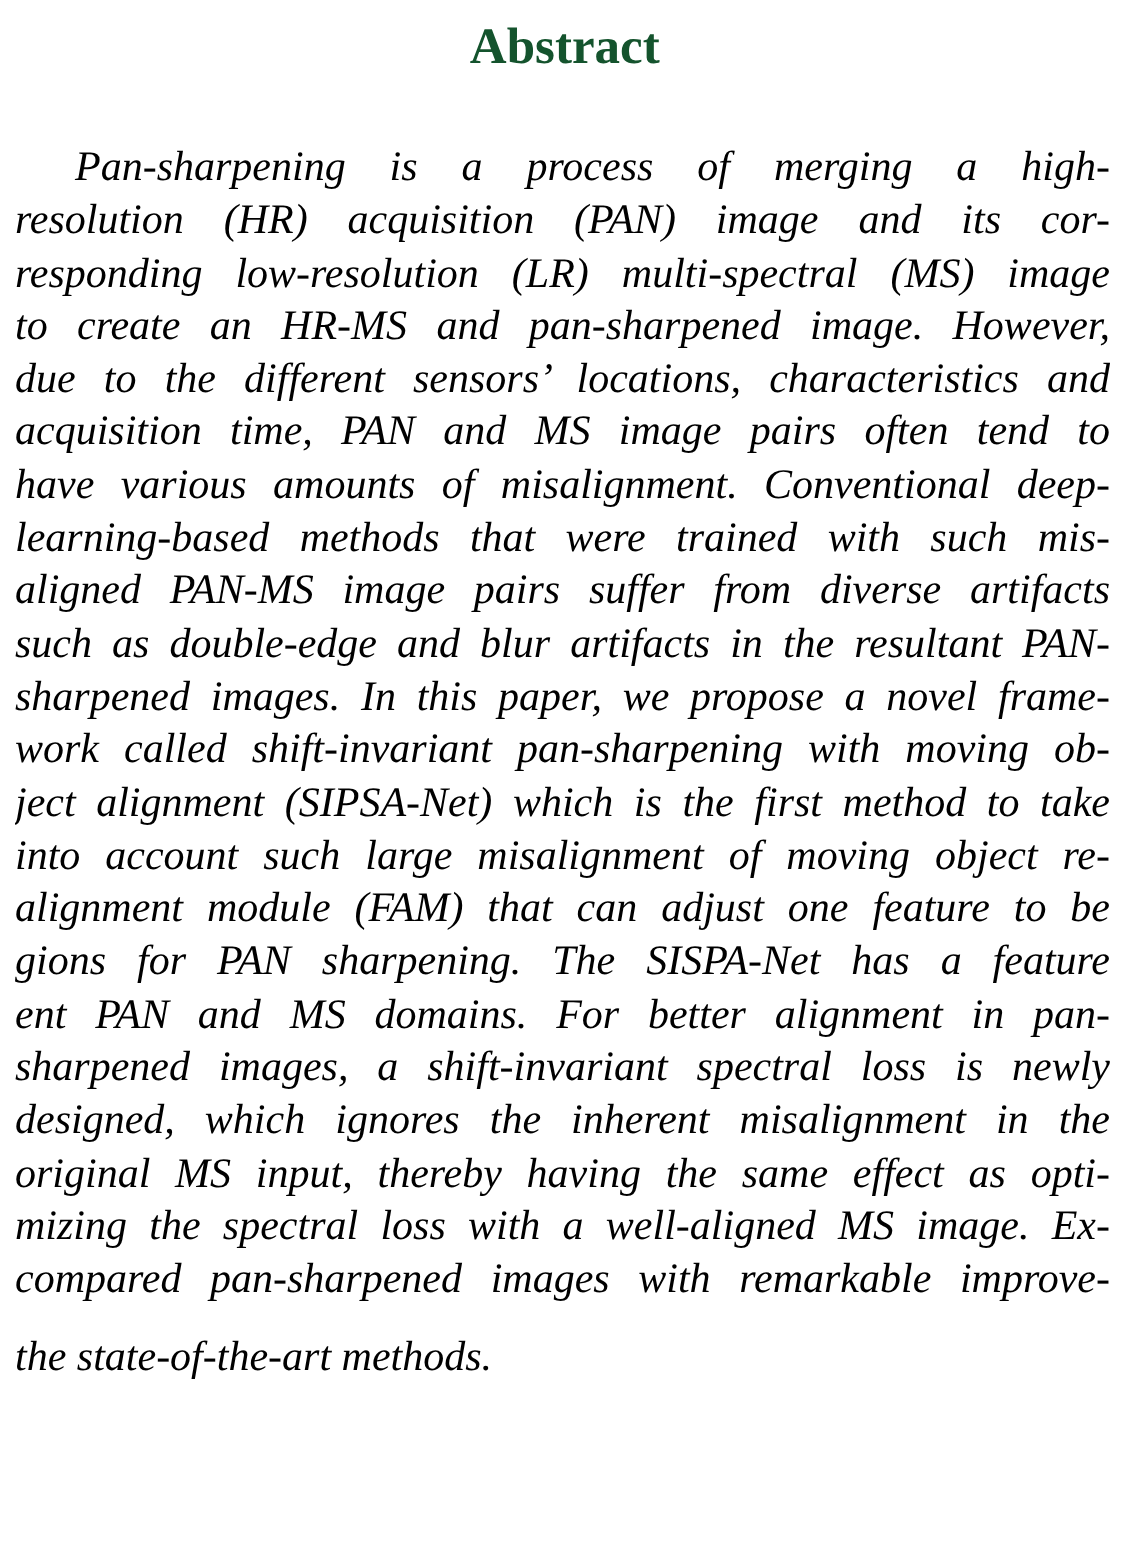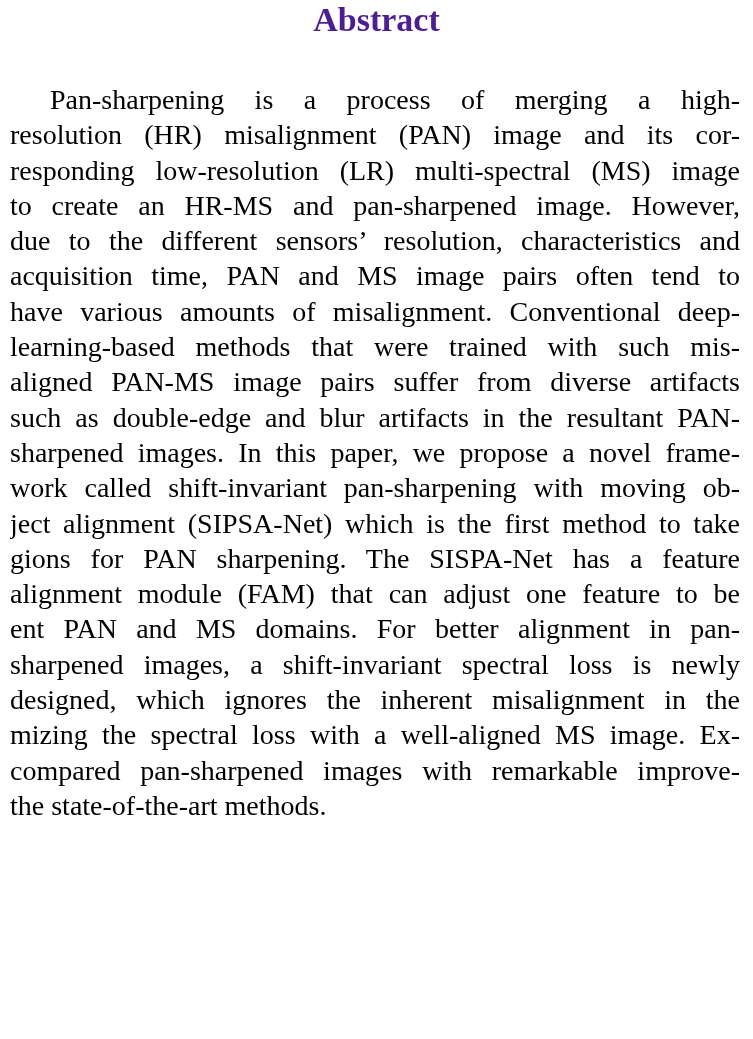--- a/index.html
+++ b/index.html
@@ -10,72 +10,77 @@
     .page {
       position: relative;
       width: 753px;
       height: 1039px;
       background: #ffffff;
       color: #000000;
       overflow: hidden;
       font-family: "Liberation Serif", "DejaVu Serif", serif;
     }
     .abstract-title {
+      padding-top: 12px;
       text-align: center;
       font-weight: bold;
       font-style: normal;
       font-size: 34px;
       line-height: 40px;
-      color: #4c1d95;
+      color: #14532d;
     }
     .abstract-body {
       margin-top: 42px;
       padding: 0 13px 0 10px;
+      font-style: italic;
       font-size: 28px;
       color: #000000;
     }
     .line {
       display: block;
       height: 35.3px;
       line-height: 35.3px;
       overflow: hidden;
       text-align: justify;
       text-align-last: justify;
       white-space: normal;
     }
     .line.first {
       text-indent: 40px;
     }
     .line.last {
       text-align: center;
       text-align-last: left;
+      margin-top: 16px;
     }
   </style>
 </head>
 <body>
 
 <div class="page">
   <div class="abstract-title">Abstract</div>
 
   <div class="abstract-body">
     <div class="line first">Pan-sharpening is a process of merging a high-</div>
-    <div class="line">resolution (HR) misalignment (PAN) image and its cor-</div>
+    <div class="line">resolution (HR) acquisition (PAN) image and its cor-</div>
     <div class="line">responding low-resolution (LR) multi-spectral (MS) image</div>
     <div class="line">to create an HR-MS and pan-sharpened image.  However,</div>
-    <div class="line">due to the different sensors’ resolution, characteristics and</div>
+    <div class="line">due to the different sensors’ locations, characteristics and</div>
     <div class="line">acquisition time, PAN and MS image pairs often tend to</div>
     <div class="line">have various amounts of misalignment. Conventional deep-</div>
     <div class="line">learning-based methods that were trained with such mis-</div>
     <div class="line">aligned PAN-MS image pairs suffer from diverse artifacts</div>
     <div class="line">such as double-edge and blur artifacts in the resultant PAN-</div>
     <div class="line">sharpened images. In this paper, we propose a novel frame-</div>
     <div class="line">work called shift-invariant pan-sharpening with moving ob-</div>
     <div class="line">ject alignment (SIPSA-Net) which is the first method to take</div>
+    <div class="line">into account such large misalignment of moving object re-</div>
+    <div class="line">alignment module (FAM) that can adjust one feature to be</div>
     <div class="line">gions for PAN sharpening.  The SISPA-Net has a feature</div>
-    <div class="line">alignment module (FAM) that can adjust one feature to be</div>
     <div class="line">ent PAN and MS domains.  For better alignment in pan-</div>
     <div class="line">sharpened images, a shift-invariant spectral loss is newly</div>
     <div class="line">designed, which ignores the inherent misalignment in the</div>
+    <div class="line">original MS input, thereby having the same effect as opti-</div>
     <div class="line">mizing the spectral loss with a well-aligned MS image. Ex-</div>
     <div class="line">compared pan-sharpened images with remarkable improve-</div>
     <div class="line last">the state-of-the-art methods.</div>
   </div>
 </div>
 
 </body></html>

